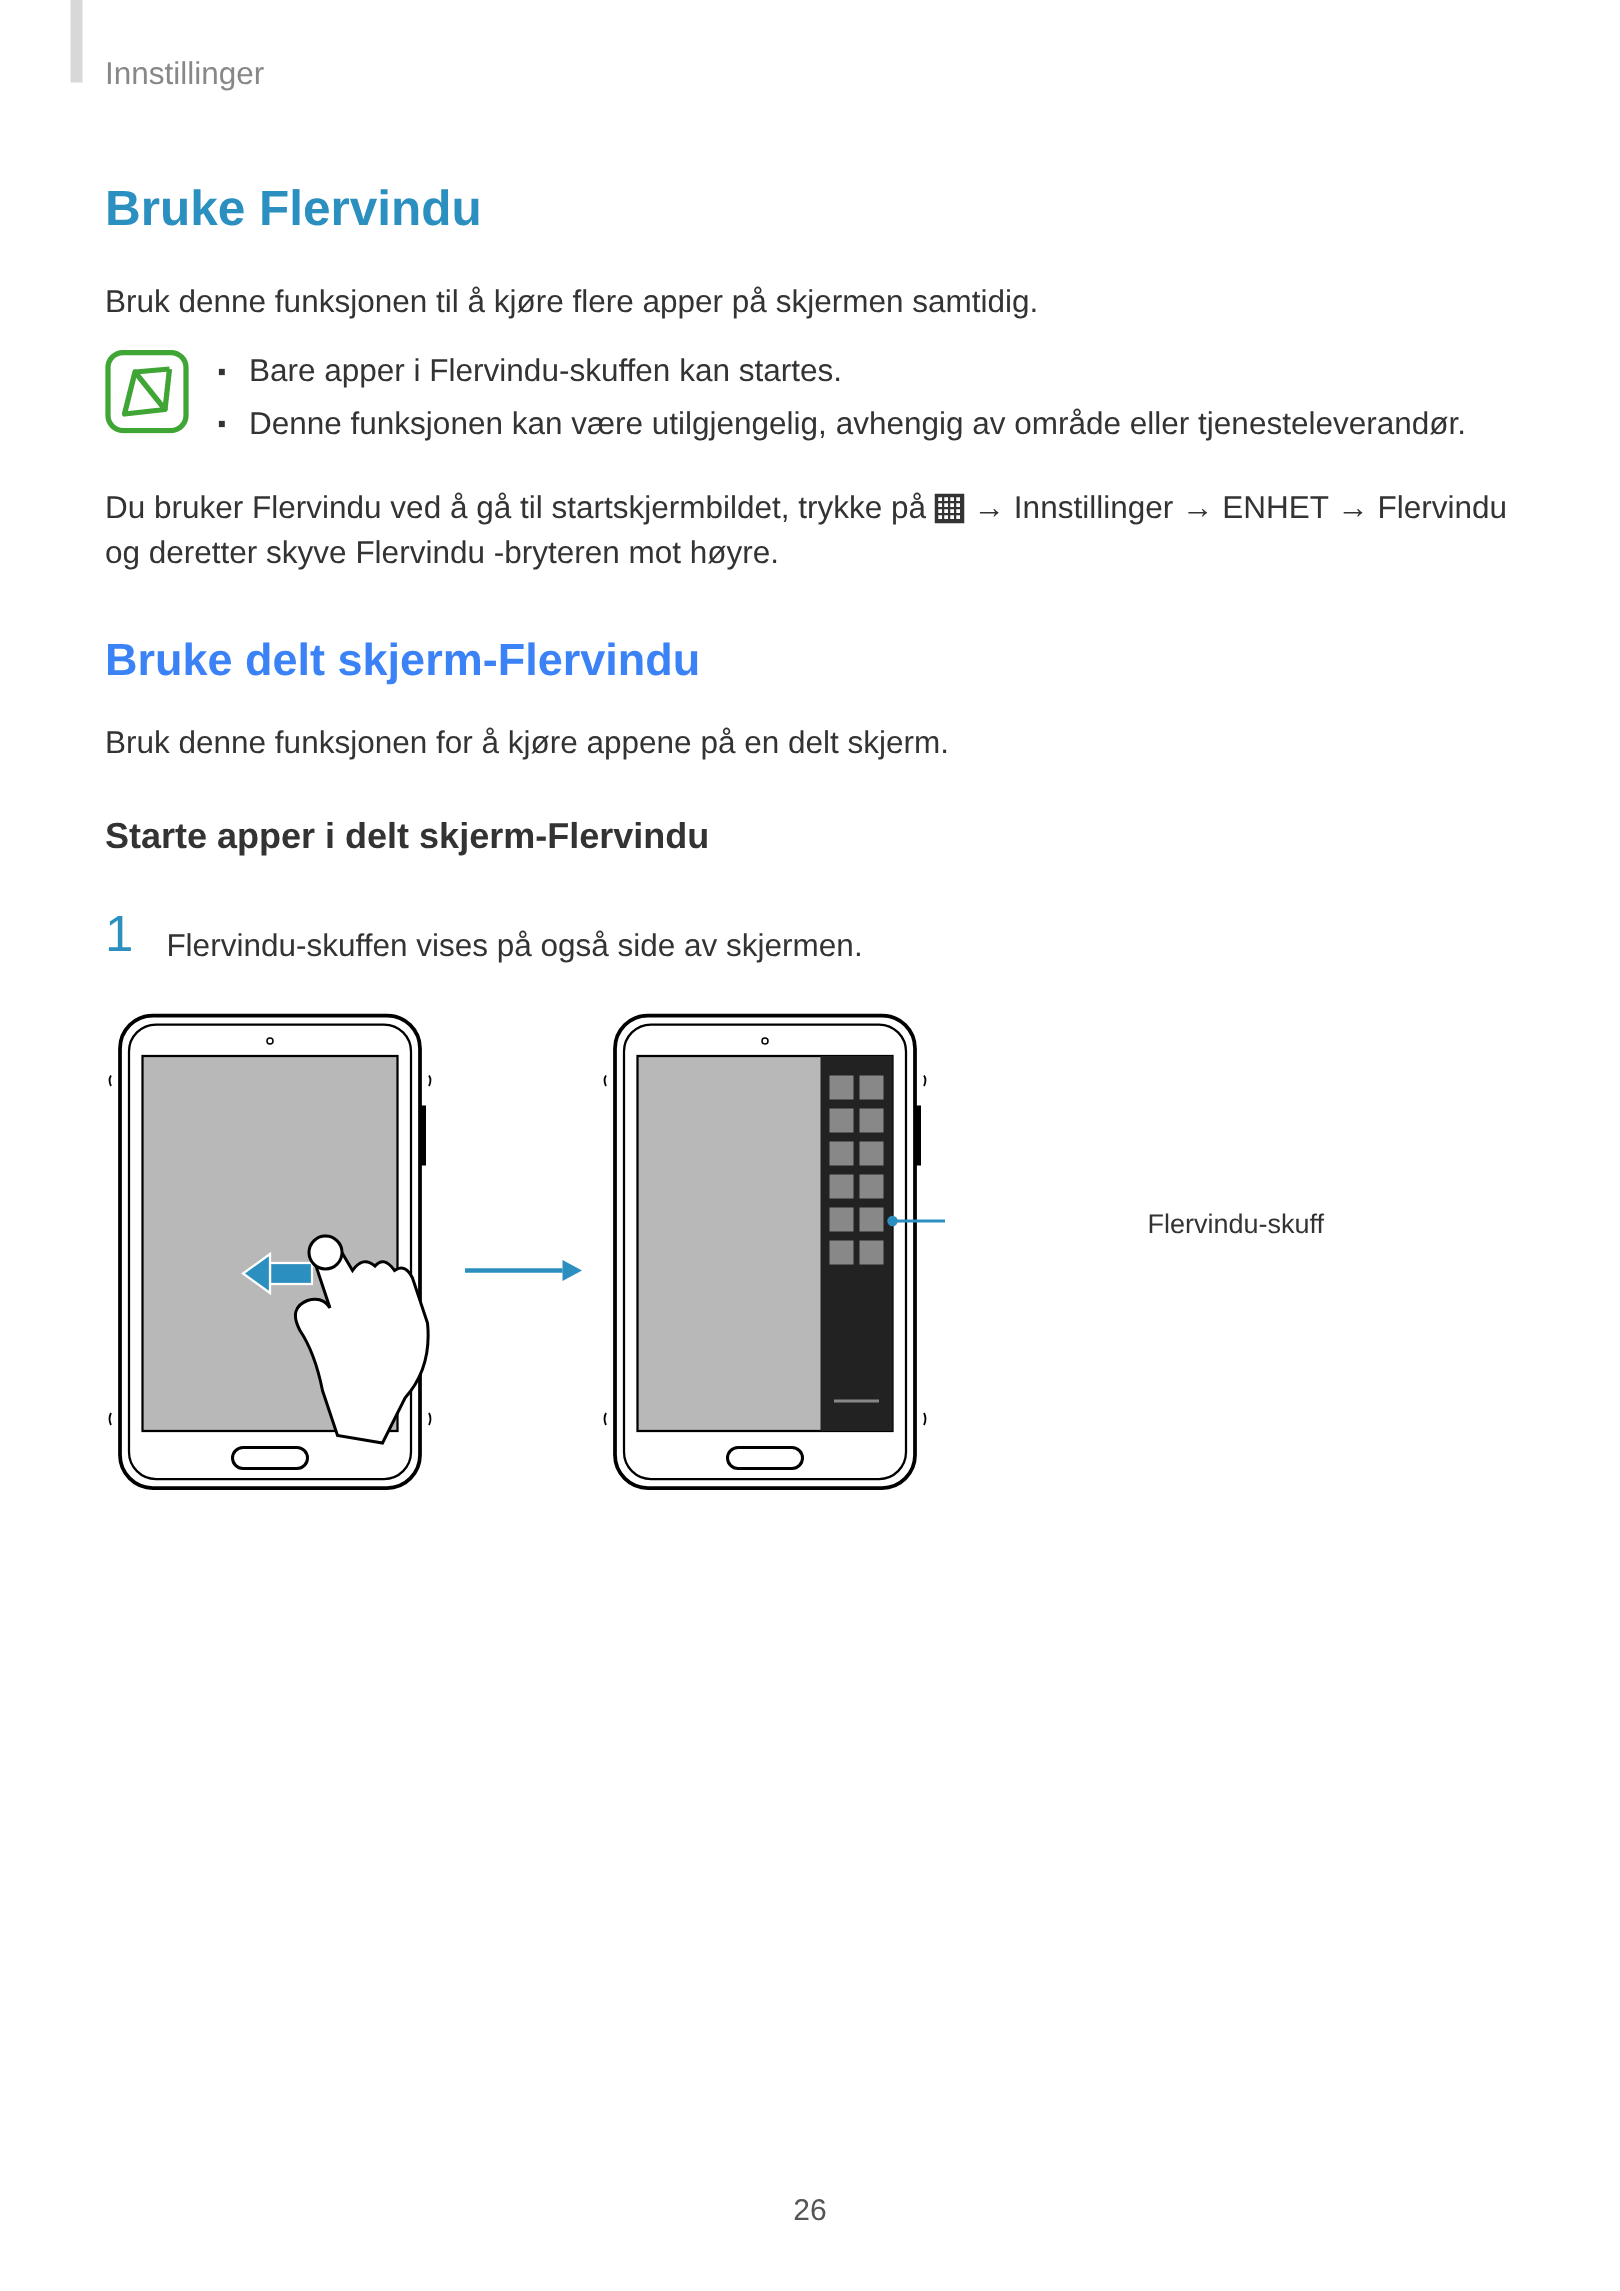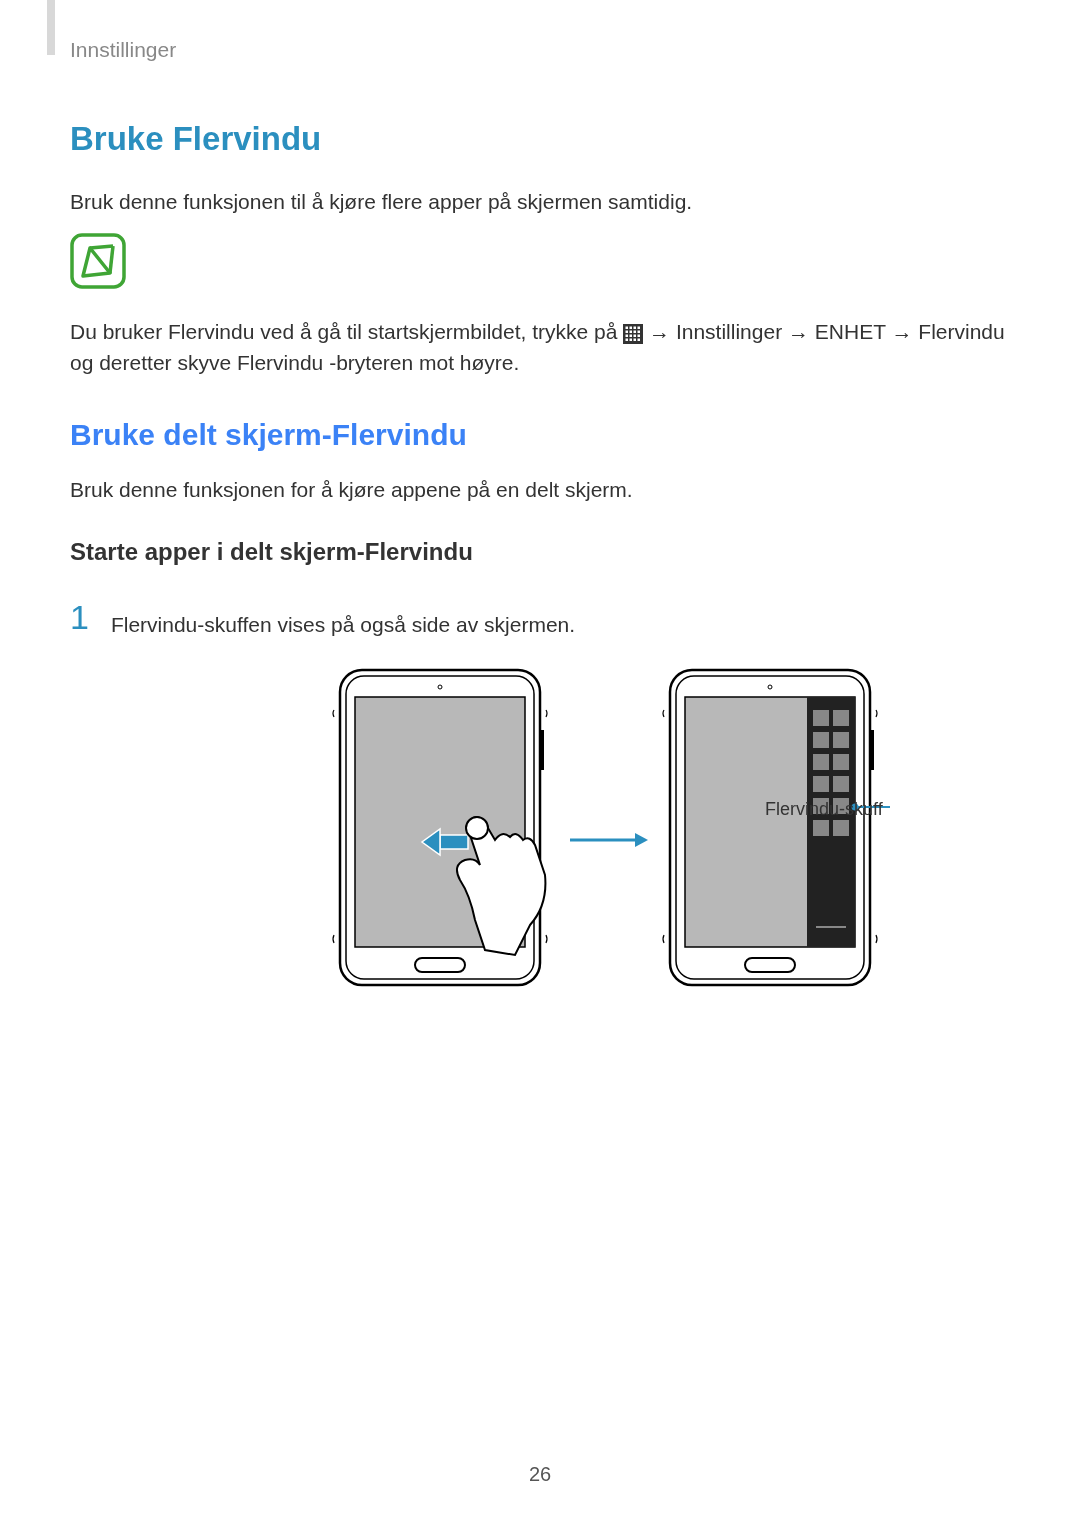--- a/index.html
+++ b/index.html
@@ -117,21 +117,21 @@
       flex: 1;
     }
     .step-para {
       margin-bottom: 8px;
     }
     .step-para2 {
       margin-top: 10px;
     }
     .illustration {
       display: flex;
-      justify-content: flex-end;
+      justify-content: flex-start;
       align-items: center;
       gap: 22px;
       margin-top: 25px;
       position: relative;
     }
     .page-number {
       position: absolute;
       bottom: 38px;
       left: 0;
       right: 0;
@@ -160,20 +160,22 @@
 <div class="note-box">
   <span>
     <svg class="note-icon" viewBox="0 0 56 56">
       <rect x="2" y="2" width="52" height="52" rx="10" ry="10" fill="none" stroke="#3fa535" stroke-width="3.5"></rect>
       <path d="M 13 43 L 20 15 L 40 40 Z" fill="none" stroke="#3fa535" stroke-width="3.5" stroke-linejoin="round"></path>
       <line x1="20" y1="15" x2="43" y2="13" stroke="#3fa535" stroke-width="3.5"></line>
       <line x1="40" y1="40" x2="43" y2="13" stroke="#3fa535" stroke-width="3.5"></line>
     </svg>
   </span>
   <ul class="note-list">
+    <li>Bare apper i Flervindu-skuffen kan startes.</li>
+    <li>Denne funksjonen kan være utilgjengelig, avhengig av område eller tjenesteleverandør.</li>
   </ul>
 </div>
 
 <p class="body-text">
   <span>Du bruker Flervindu ved å gå til startskjermbildet, trykke på </span>
   <span>
     <svg class="inline-icon" viewBox="0 0 20 20">
       <rect x="0" y="0" width="20" height="20" fill="#333"></rect>
       <rect x="2.5" y="2.5" width="2.5" height="2.5" fill="#fff"></rect>
       <rect x="6.5" y="2.5" width="2.5" height="2.5" fill="#fff"></rect>

